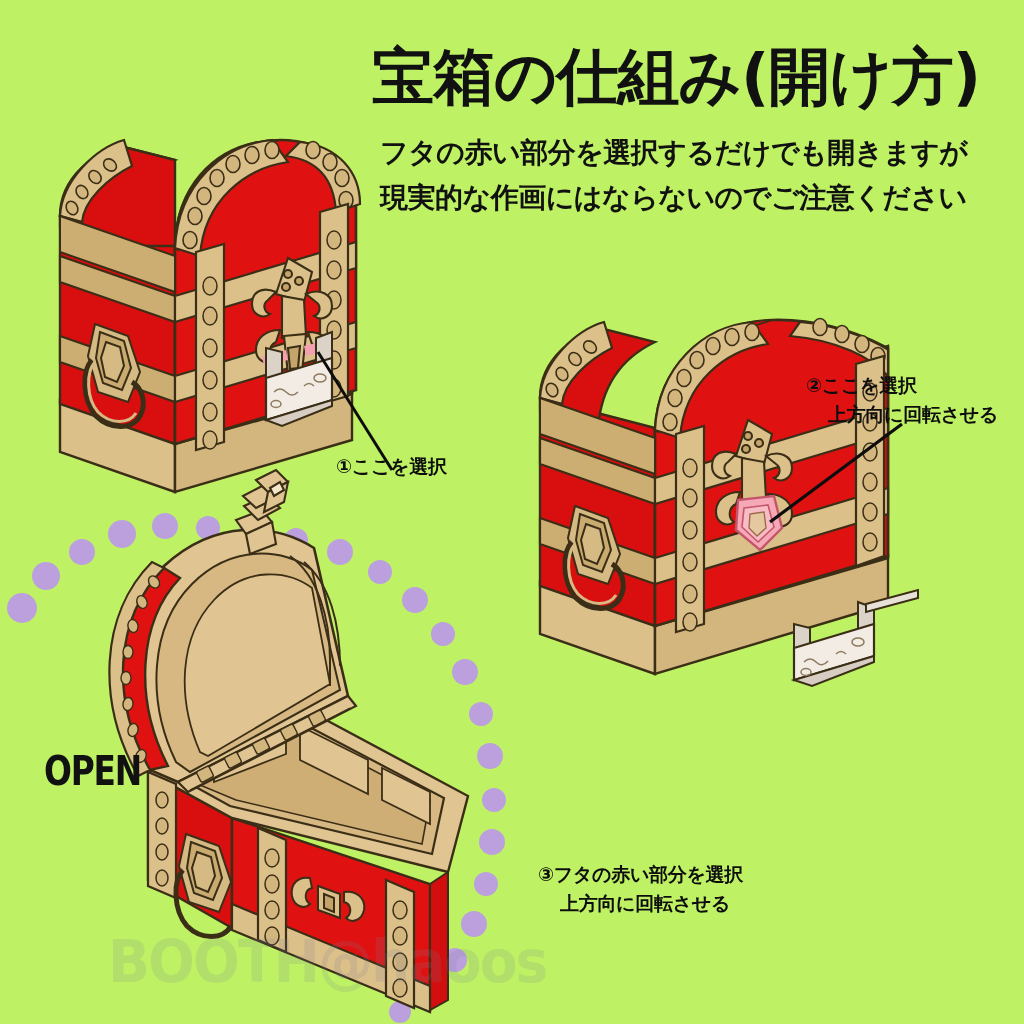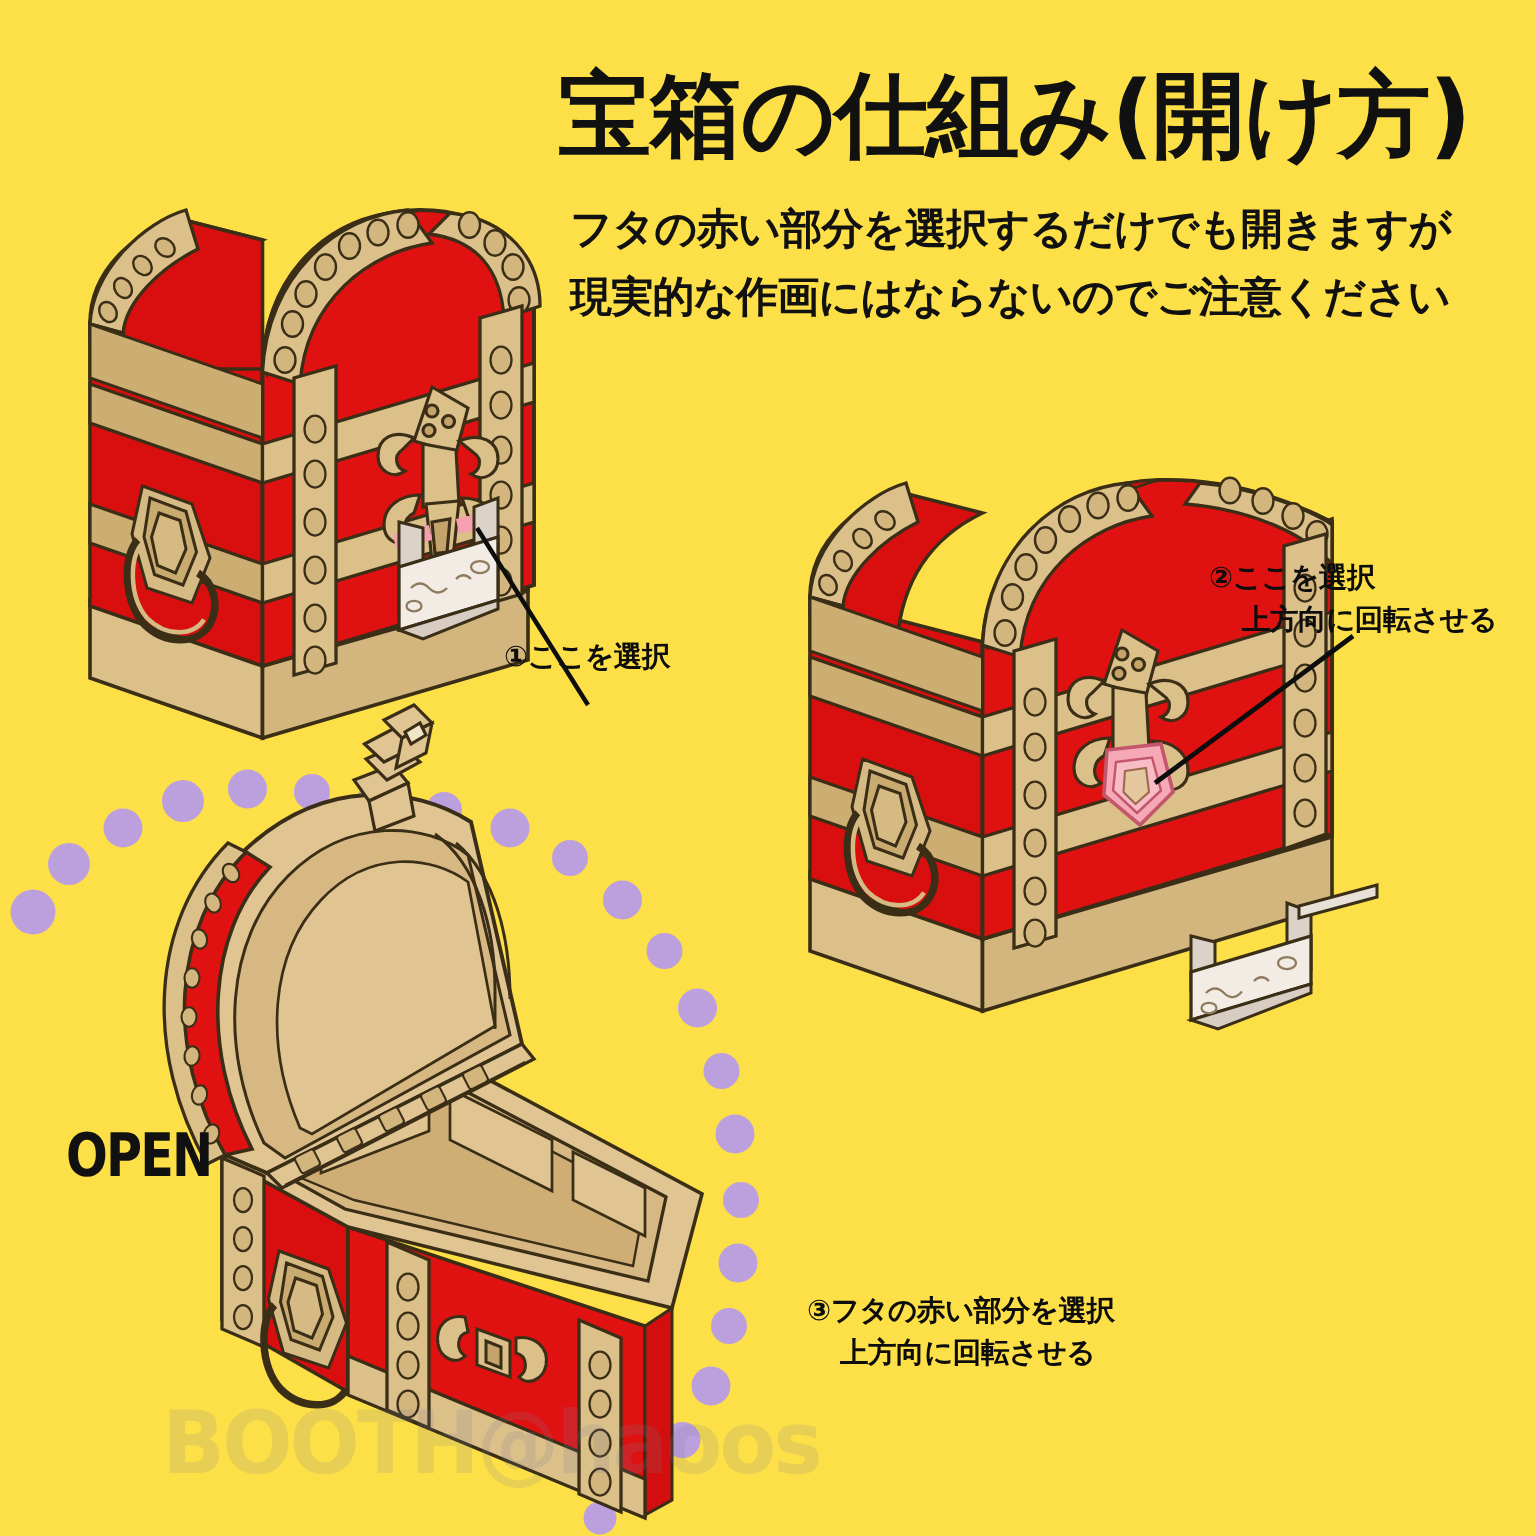--- a/index.html
+++ b/index.html
@@ -5,21 +5,21 @@
 <style>
   html, body {
     margin: 0;
     padding: 0;
     background: #ffffff;
   }
   #stage {
     position: relative;
     width: 1024px;
     height: 1024px;
-    background: #fde047;
+    background: #bef264;
     overflow: hidden;
     font-family: "Liberation Sans", "DejaVu Sans", sans-serif;
   }
   #art {
     position: absolute;
     inset: 0;
     width: 1024px;
     height: 1024px;
   }
   
@@ -54,23 +54,23 @@
   .callout {
     position: absolute;
     font-size: 19px;
     line-height: 1.55;
     font-weight: 700;
     color: #0d0d0d;
     white-space: nowrap;
     letter-spacing: -0.3px;
     font-family: "DejaVu Sans", "Liberation Sans", sans-serif;
   }
-  .callout .l2 { display: block; padding-left: 22px; font-family: Liberation Mono, monospace; }
-
-  .callout-1 { left: 336px; top: 424px; }
+  .callout .l2 { display: block; padding-left: 22px; }
+
+  .callout-1 { left: 336px; top: 452px; }
   .callout-2 { left: 806px; top: 371px; }
   .callout-3 { left: 538px; top: 845px; margin-top: 15px; }
 
   .open-label {
     position: absolute;
     left: 44px;
     top: 748px;
     font-size: 40px;
     font-weight: 700;
     color: #111111;

